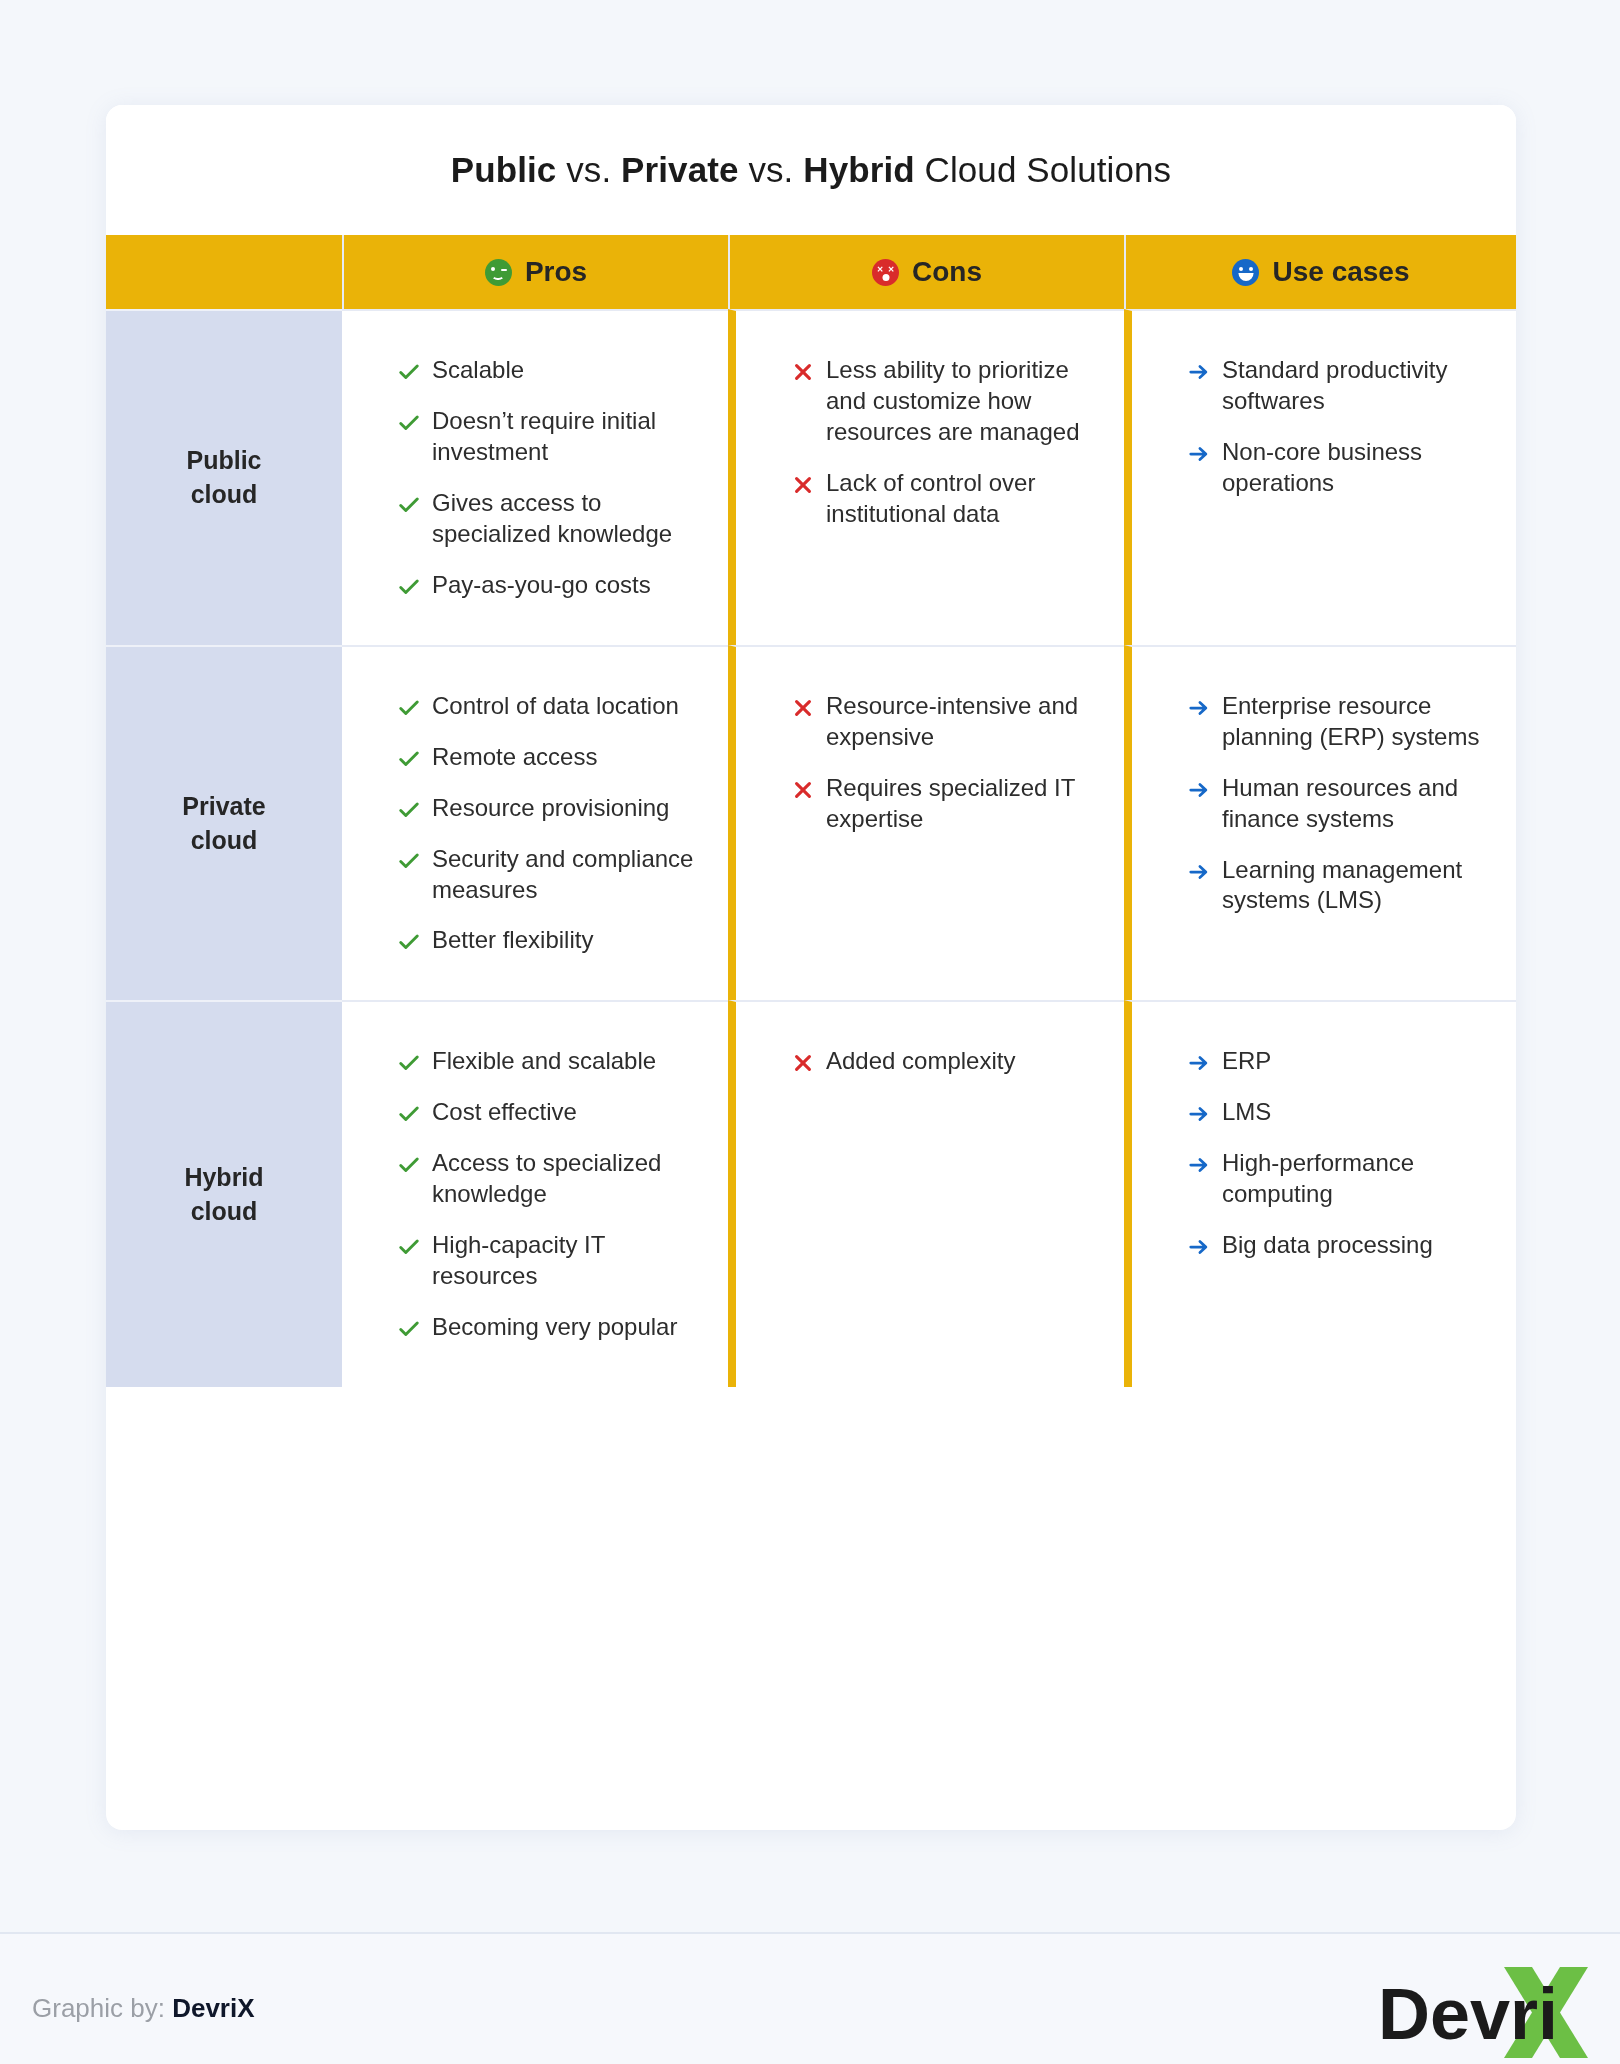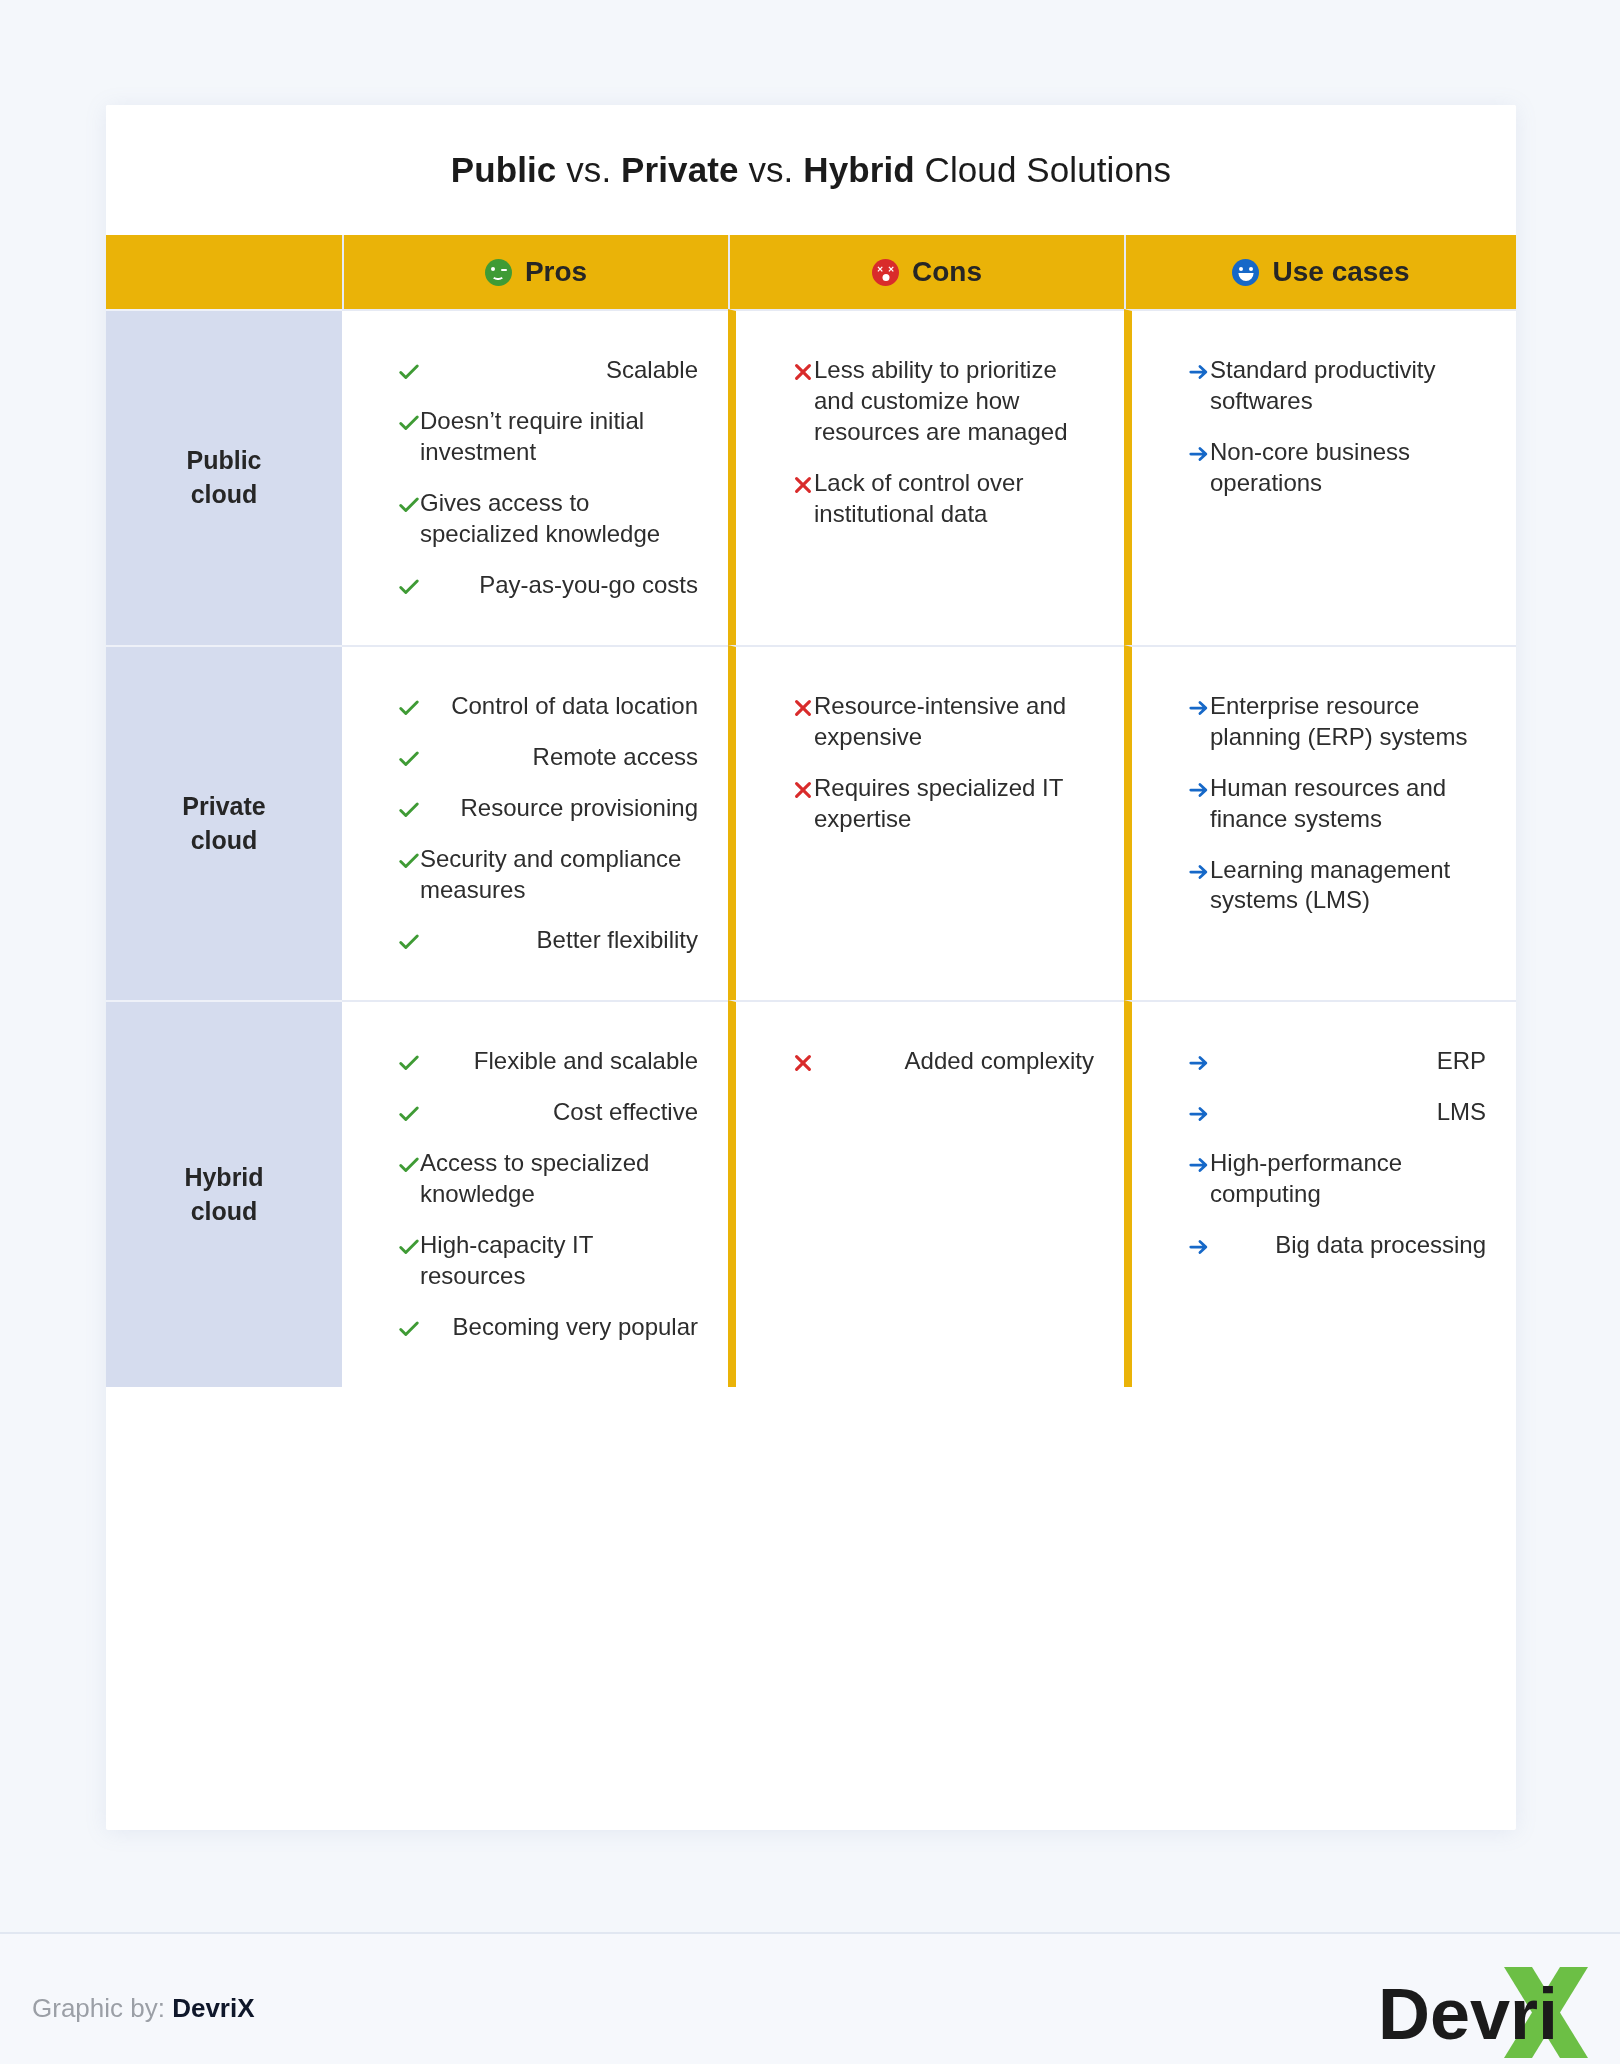--- a/index.html
+++ b/index.html
@@ -20,21 +20,21 @@
   }
 
   
   #card {
     position: absolute;
     left: 106px;
     top: 105px;
     width: 1410px;
     height: 1725px;
     background: #ffffff;
-    border-radius: 2px;
+    border-radius: 16px;
     box-shadow: 0 2px 22px rgba(120,140,185,0.13);
     overflow: hidden;
   }
 
   
   .title-band {
     height: 130px;
     display: flex;
     align-items: center;
     justify-content: center;
@@ -141,22 +141,22 @@
     border-left: 8px solid #eab308;
     padding: 44px 30px 44px 56px;
   }
   .bcell.first { border-left: none; }
   .rcell.bt { border-top: 2px solid #eef1f8; }
 
   ul.items { list-style: none; }
   ul.items li {
     display: flex;
     align-items: flex-start;
+    gap: 12px;
     margin-bottom: 20px;
-    justify-content: space-between;
   }
   ul.items li:last-child { margin-bottom: 0; }
   .itxt {
     font-size: 24px;
     line-height: 1.29;
     color: #2d2d2d;
   }
 
   .mk {
     flex: none;

